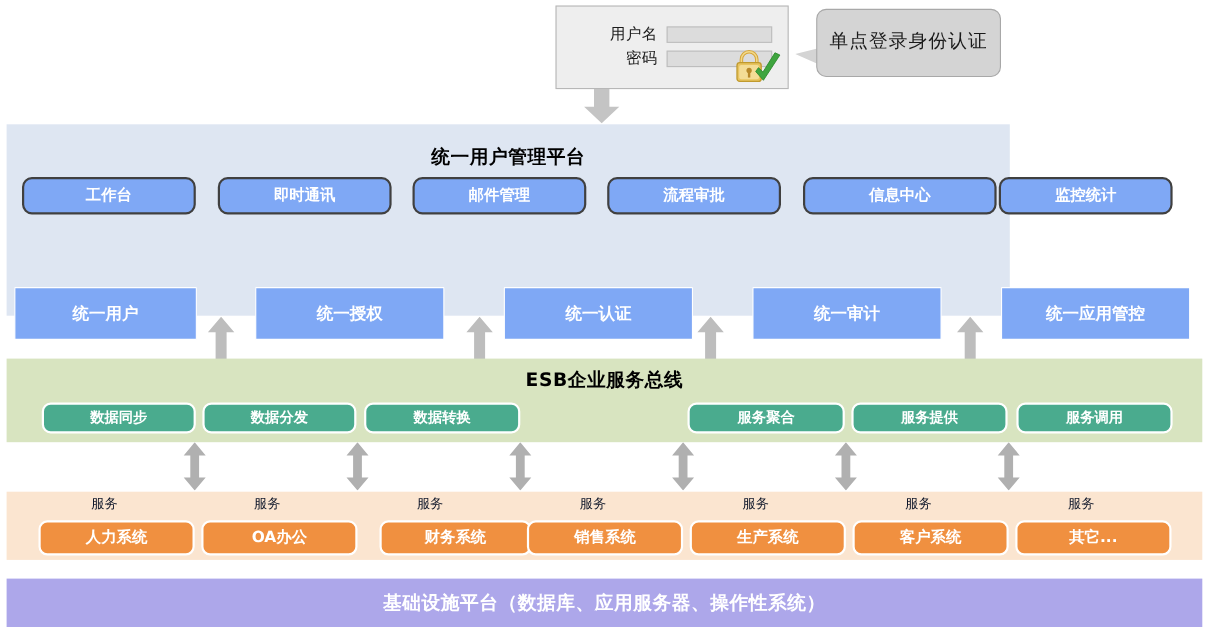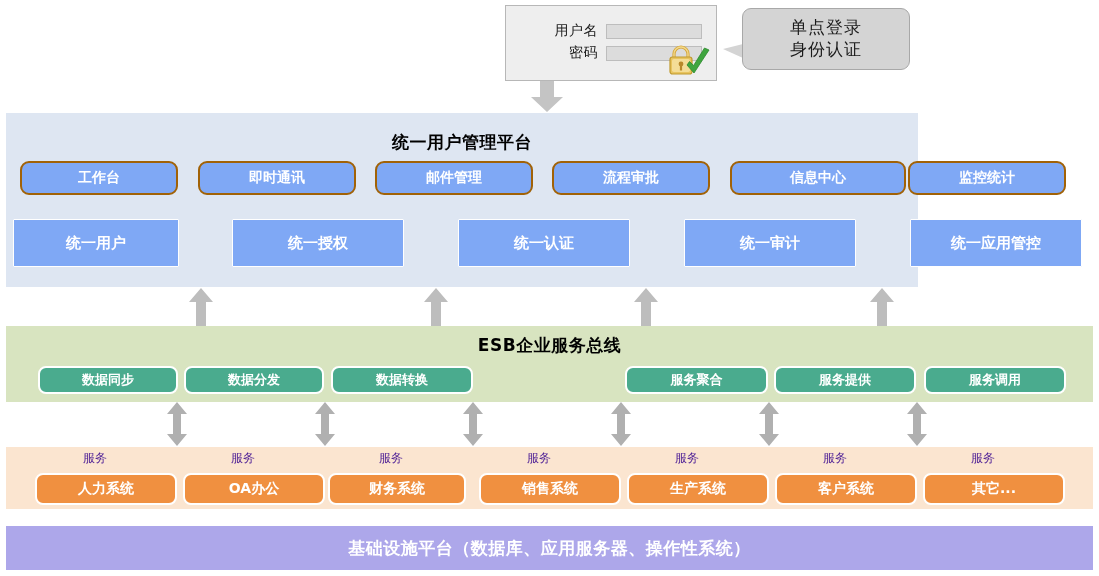--- a/index.html
+++ b/index.html
@@ -62,21 +62,21 @@
     position: absolute;
     left: 742px;
     top: 8px;
     width: 168px;
     height: 62px;
     background: #d4d4d4;
     border: 1px solid #a8a8a8;
     border-radius: 9px;
     box-sizing: border-box;
     display: flex;
-    flex-direction: column;
+    flex-direction: row;
     align-items: center;
     justify-content: center;
     line-height: 1.28;
   }
   .callout-line {
     font-size: 17px;
     color: #1a1a1a;
     letter-spacing: 1px;
   }
   .callout-tail {
@@ -169,51 +169,52 @@
     box-sizing: border-box;
     display: flex;
     align-items: center;
     justify-content: center;
     font-weight: bold;
     color: #ffffff;
     white-space: nowrap;
   }
   .chip-blue-round {
     background: #7fa8f5;
-    border: 2px solid #a16207;
+    border: 2px solid #404040;
     border-radius: 9px;
     font-size: 14px;
     height: 34px;
   }
   .chip-blue-rect {
     background: #7fa8f5;
     border: 1px solid #ffffff;
     border-radius: 1px;
     font-size: 15px;
     height: 48px;
+    margin-top: 42px;
   }
   .chip-green {
     background: #4aab8e;
     border: 2px solid #ffffff;
     border-radius: 8px;
     font-size: 13px;
     height: 28px;
   }
   .chip-orange {
     background: #f09040;
     border: 2px solid #ffffff;
     border-radius: 8px;
     font-size: 14px;
     height: 32px;
   }
 
   .svc-label {
     position: absolute;
     font-size: 12px;
-    color: #4c1d95;
+    color: #0f172a;
     text-align: center;
     white-space: nowrap;
   }
 
   
   .arrow-up {
     position: absolute;
     width: 26px;
     height: 40px;
   }
@@ -348,21 +349,21 @@
   <div class="svc-label" style="left:65px;  top:450px; width:60px;">服务</div>
   <div class="svc-label" style="left:213px; top:450px; width:60px;">服务</div>
   <div class="svc-label" style="left:361px; top:450px; width:60px;">服务</div>
   <div class="svc-label" style="left:509px; top:450px; width:60px;">服务</div>
   <div class="svc-label" style="left:657px; top:450px; width:60px;">服务</div>
   <div class="svc-label" style="left:805px; top:450px; width:60px;">服务</div>
   <div class="svc-label" style="left:953px; top:450px; width:60px;">服务</div>
 
   <div class="chip chip-orange" style="left:35px;  top:473px; width:142px;text-align:right;">人力系统</div>
   <div class="chip chip-orange" style="left:183px; top:473px; width:142px;">OA办公</div>
-  <div class="chip chip-orange" style="left:328px; top:473px; width:138px;">财务系统</div>
+  <div class="chip chip-orange" style="left:345px; top:473px; width:138px;">财务系统</div>
   <div class="chip chip-orange" style="left:627px; top:473px; width:142px;">生产系统</div>
   <div class="chip chip-orange" style="left:479px; top:473px; width:142px;">销售系统</div>
   <div class="chip chip-orange" style="left:775px; top:473px; width:142px;">客户系统</div>
   <div class="chip chip-orange" style="left:923px; top:473px; width:142px;">其它...</div>
 
   <div class="band purple-band">
     <div class="purple-title">基础设施平台（数据库、应用服务器、操作性系统）</div>
   </div>
 
 </div>

